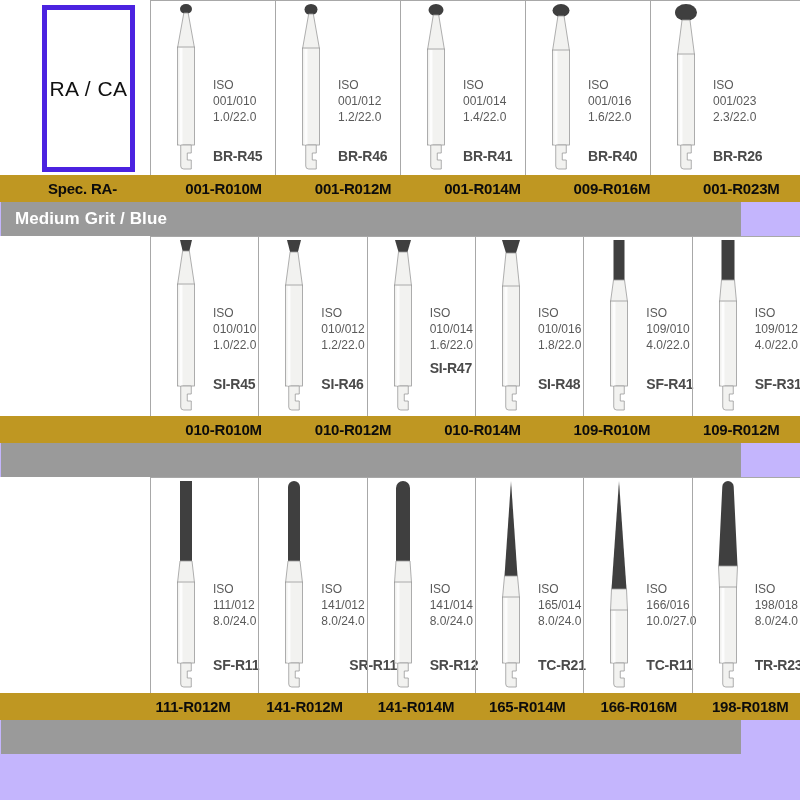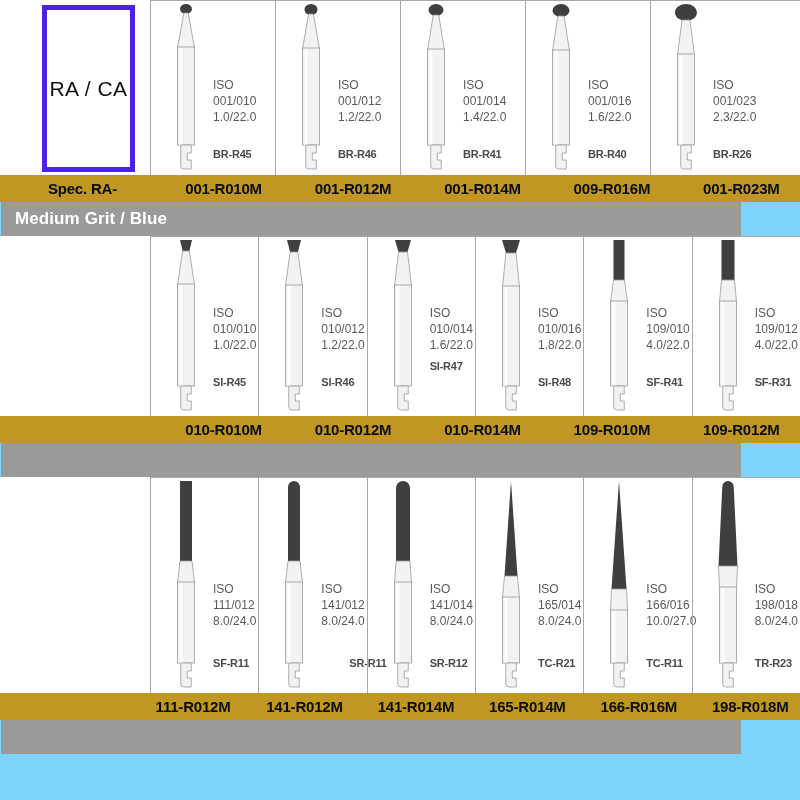--- a/index.html
+++ b/index.html
@@ -2,21 +2,21 @@
 <html><head>
 <meta charset="utf-8">
 <style>
   html,body{margin:0;padding:0;}
   body{
     width:800px;height:800px;
     background:#ffffff;
     font-family:"Liberation Sans", sans-serif;
     overflow:hidden;
   }
-  .sheet{position:relative;width:800px;height:800px;background:#7dd3fc;}
+  .sheet{position:relative;width:800px;height:800px;background:#c4b5fd;}
 
   
   .grid-row{position:absolute;left:0;width:800px;background:#fff;}
   .cells{position:absolute;left:150px;top:0;width:650px;height:100%;display:flex;}
   .cell{
     position:relative;width:125px;height:100%;
     border-left:1px solid #a8a8a8;
     box-sizing:border-box;
   }
   .cell:first-child{border-left:1px solid #a8a8a8;}
@@ -65,21 +65,21 @@
 
   
   .info{
     position:absolute;left:62px;
     font-size:12px;color:#5a5a5a;line-height:1.33;
     white-space:nowrap;
   }
   .info .iso-line{display:block;}
   .code{
     position:absolute;left:62px;
-    font-size:11px;font-weight:bold;color:#4a4a4a;
+    font-size:14px;font-weight:bold;color:#4a4a4a;
     white-space:nowrap;letter-spacing:-0.2px;
   }
 </style>
 </head>
 <body>
 
 <div class="sheet">
 
   <div class="grid-row" style="top:0px;height:175px;">
     <div class="topline"></div>

